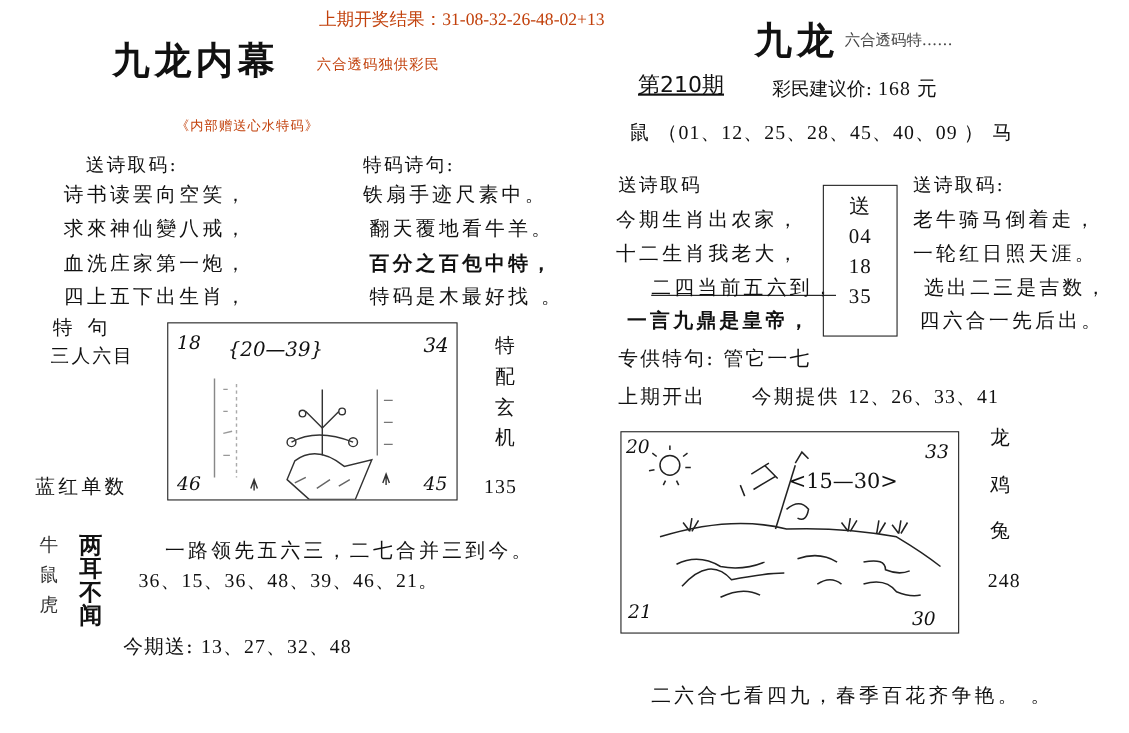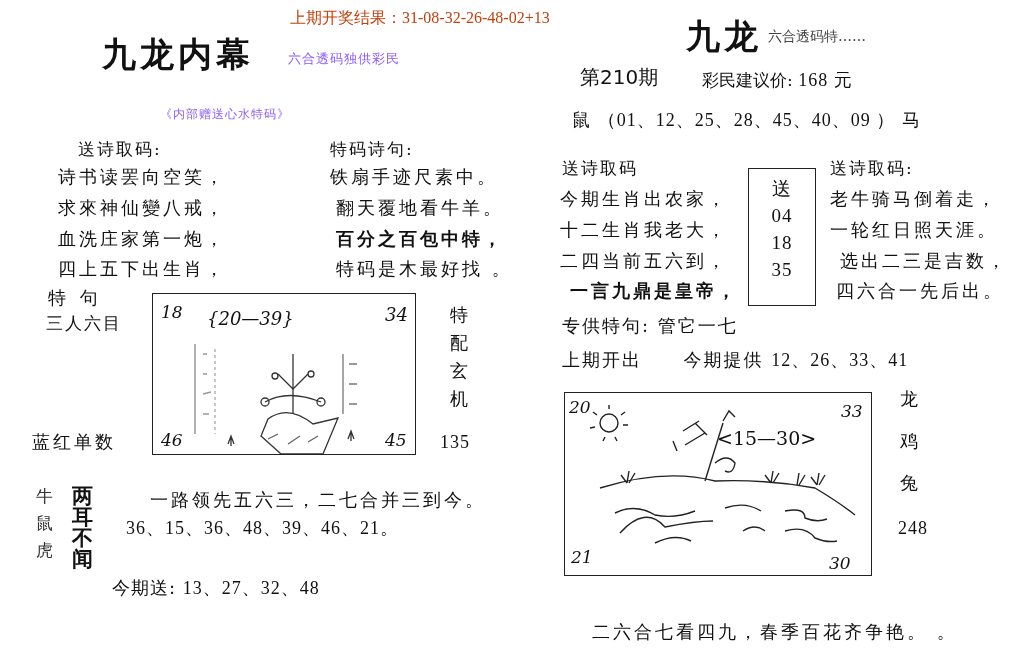--- a/index.html
+++ b/index.html
@@ -1,21 +1,21 @@
 <!DOCTYPE html>
 <html><head>
 <meta charset="utf-8">
 <style>
   html,body{margin:0;padding:0;background:#fff;}
   body{width:1026px;height:666px;position:relative;overflow:hidden;
        font-family:"DejaVu Serif","Liberation Serif",serif;color:#111;}
   .abs{position:absolute;white-space:nowrap;}
   .red{color:#c2410c;font-family:Liberation Serif, serif;font-size:16px;}
   .title{font-size:34px;font-weight:bold;letter-spacing:4px;font-family:"DejaVu Serif",serif;}
-  .faint{color:#8b5cf6;font-size:13px;letter-spacing:1px;}
+  .faint{color:#c2410c;font-size:13px;letter-spacing:1px;}
   .t18{font-size:18px;letter-spacing:3px;}
   .t17{font-size:17px;letter-spacing:2px;}
   .num{font-family:"Liberation Serif","DejaVu Serif",serif;font-size:18px;letter-spacing:1px;}
   .box{position:absolute;border:1.5px solid #222;}
   .vcol{display:flex;flex-direction:column;align-items:center;}
   .vcol span{display:block;line-height:1;}
   svg{position:absolute;left:0;top:0;}
 </style>
 </head>
 <body>
@@ -97,37 +97,37 @@
 <div class="abs t18" style="left:150px;top:488px;">一路领先五六三，二七合并三到今。</div>
 <div class="abs num" style="left:126px;top:516px;">36、15、36、48、39、46、21。</div>
 <div class="abs t18" style="left:112px;top:576px;letter-spacing:1px;">
   <span>今期送:</span>
   <span class="num">13、27、32、48</span>
 </div>
 
 <div class="abs title" style="left:686px;top:14px;">九龙</div>
 <div class="abs" style="left:768px;top:28px;font-size:14px;color:#444;">六合透码特……</div>
 
-<div class="abs" style="left:580px;top:64px;font-size:20px;font-family:'DejaVu Sans',sans-serif;">第210期</div>
+<div class="abs" style="left:580px;top:64px;font-size:20px;font-family:'DejaVu Sans',sans-serif;text-decoration:underline;">第210期</div>
 <div class="abs" style="left:702px;top:68px;font-size:17px;">
   <span>彩民建议价:</span>
   <span class="num">168 元</span>
 </div>
 
 <div class="abs t18" style="left:572px;top:108px;letter-spacing:1px;">
   <span>鼠</span>
   <span class="num">（01、12、25、28、45、40、09 ）</span>
   <span>马</span>
 </div>
 
 <div>
   <div class="abs t17" style="left:562px;top:157px;">送诗取码</div>
   <div class="abs t18" style="left:560px;top:187px;">今期生肖出农家，</div>
   <div class="abs t18" style="left:560px;top:218px;">十二生肖我老大，</div>
-  <div class="abs t18" style="left:560px;top:249px;">二四当前五六到，</div>
+  <div class="abs t18" style="left:592px;top:249px;text-decoration:underline;">二四当前五六到，</div>
   <div class="abs t18" style="left:570px;top:279px;font-weight:bold;">一言九鼎是皇帝，</div>
 </div>
 
 <div class="box" style="left:748px;top:168px;width:66px;height:136px;">
   <div class="vcol num" style="padding-top:10px;gap:8px;font-size:19px;">
     <span>送</span>
     <span>04</span>
     <span>18</span>
     <span>35</span>
   </div>

